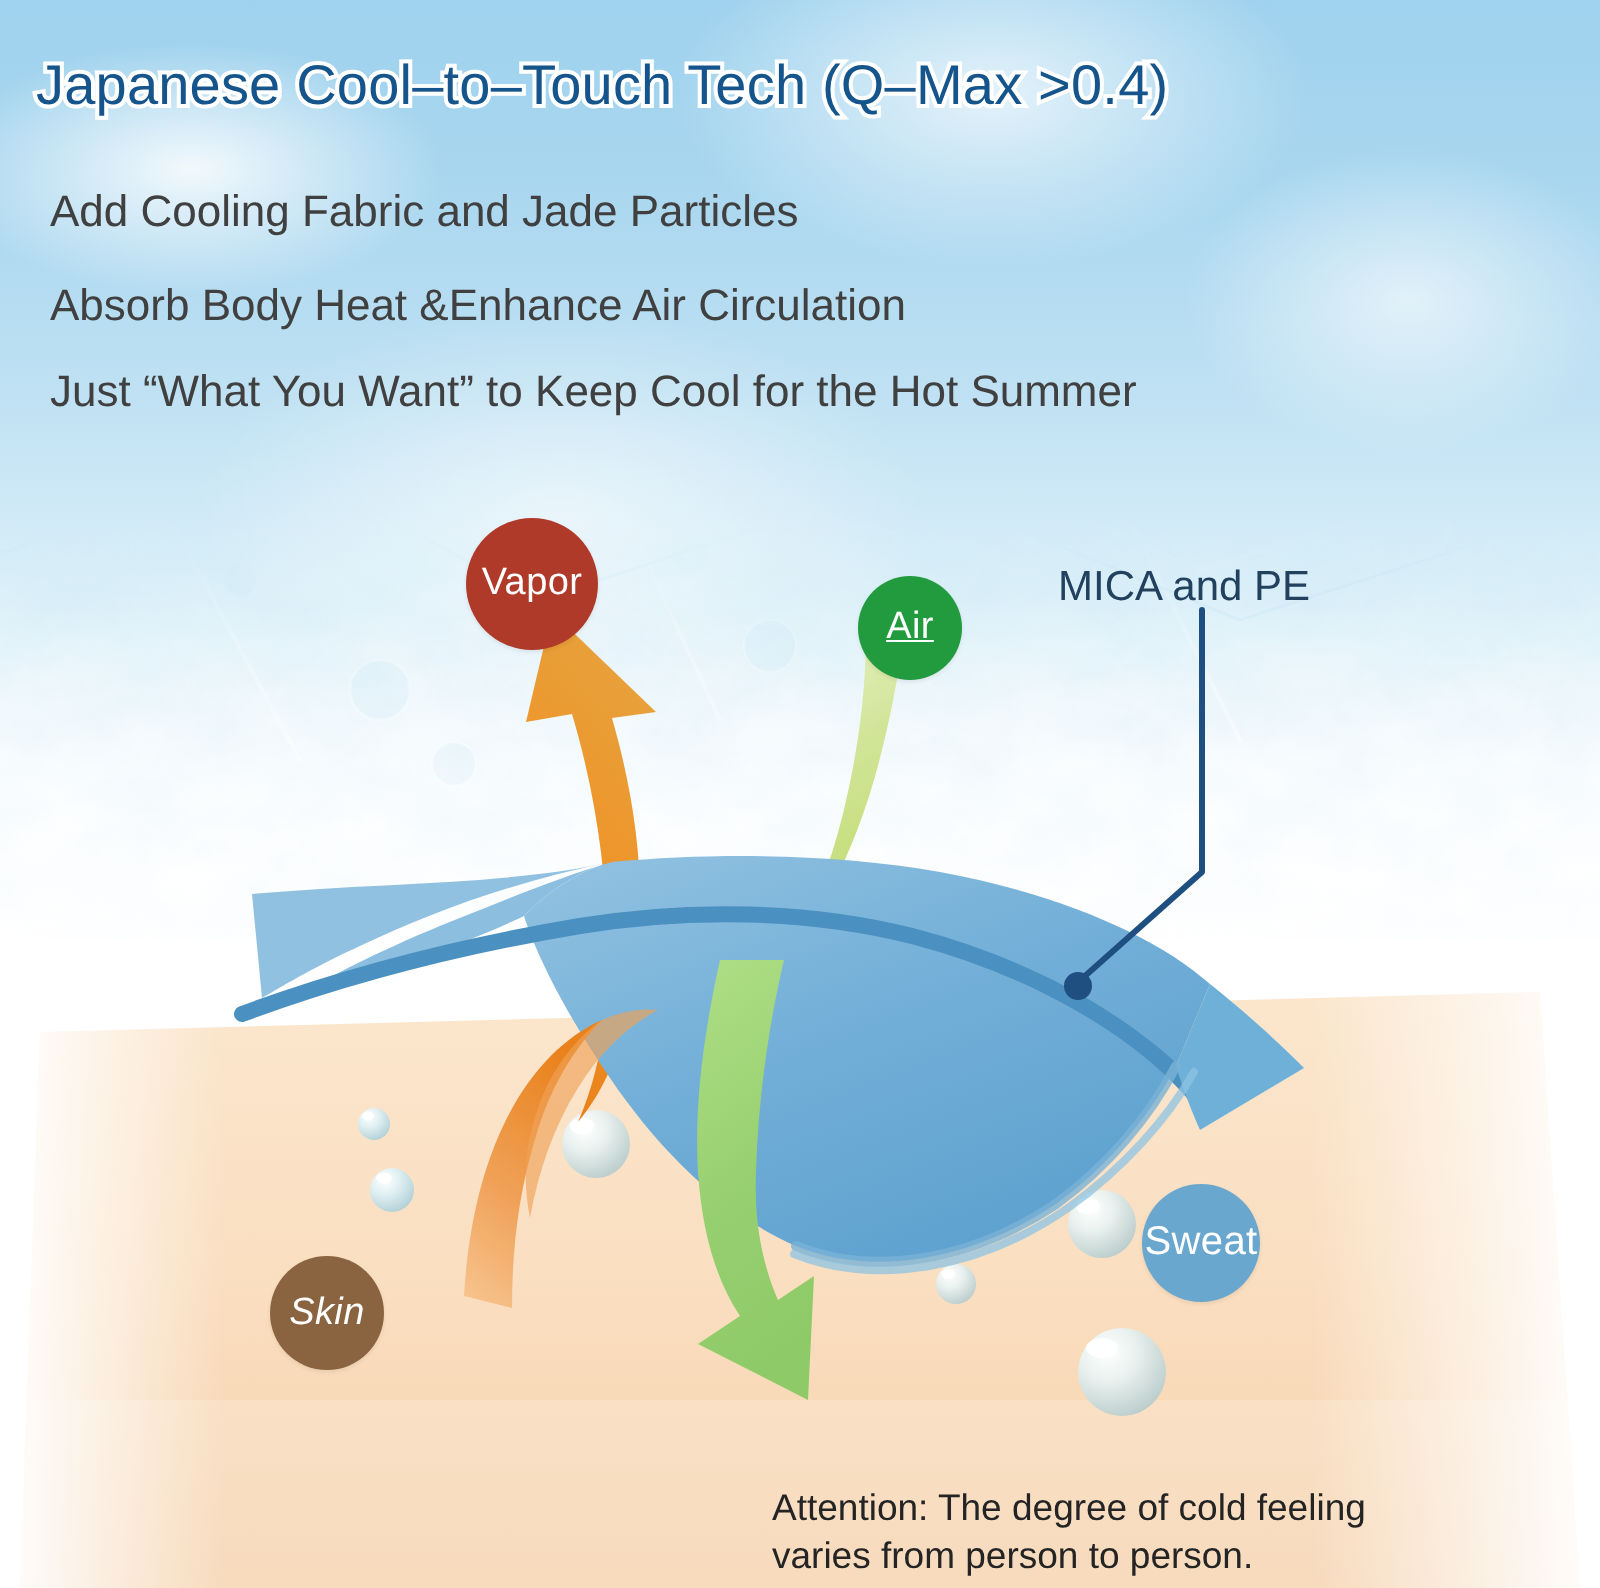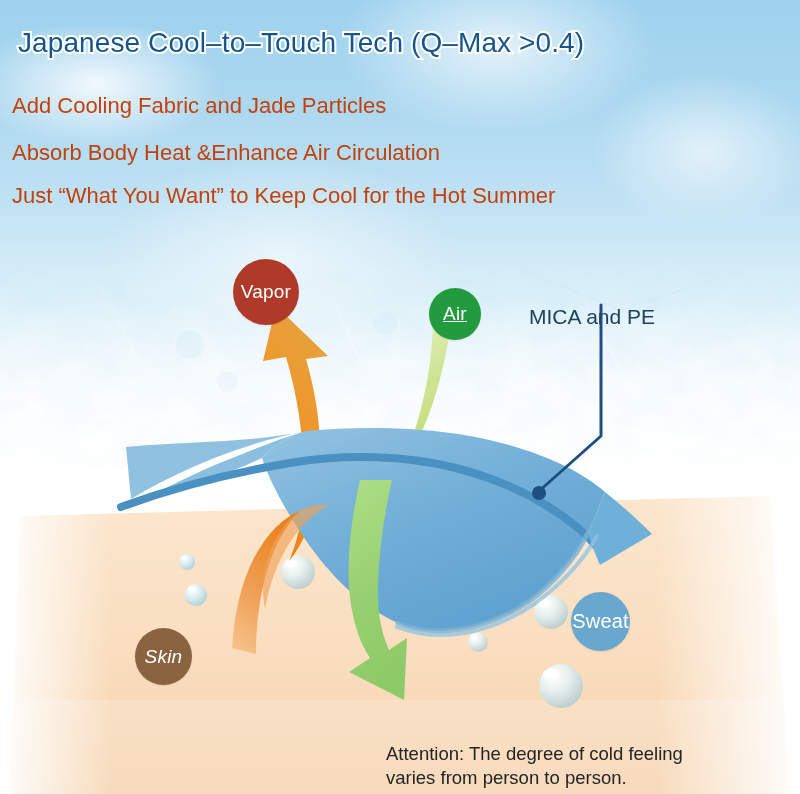--- a/index.html
+++ b/index.html
@@ -35,22 +35,22 @@
   
   #title {
     position:absolute; left:18px; top:22px;
     font-size:28px; line-height:42px; letter-spacing:.1px;
     color:#15558c; white-space:nowrap;
     -webkit-text-stroke:4px #ffffff;
     paint-order:stroke fill;
     text-shadow:0 0 2px rgba(255,255,255,.9);
   }
   .sub {
-    position:absolute; left:12px;
-    font-size:22px; line-height:26px; color:#c2410c; white-space:nowrap;
+    position:absolute; left:25px;
+    font-size:22px; line-height:26px; color:#404040; white-space:nowrap;
   }
   #sub1 { top:93px; }
   #sub2 { top:140px; }
   #sub3 { top:183px; }
 
   
   #diagram { position:absolute; left:0; top:0; width:800px; height:794px; }
 
   
   .tag {
@@ -60,21 +60,21 @@
     box-shadow:0 1px 2px rgba(0,0,0,.08);
   }
   #tag-vapor { left:209px; top:259px; width:66px; height:66px; background:#b03a29; font-size:19px;margin-left:24px; }
   #tag-air   { left:429px; top:288px; width:52px; height:52px; background:#219b3d; font-size:19px;text-decoration:underline; }
   #tag-skin  { left:135px; top:628px; width:57px; height:57px; background:#8a6340; font-size:19px;font-style:italic; }
   #tag-sweat { left:571px; top:592px; width:59px; height:59px; background:#6aa7ce; font-size:20px; }
 
   
   #callout-label {
     position:absolute; left:529px; top:282px;
-    font-size:21px; color:#21415f; white-space:nowrap;margin-top:23px;
+    font-size:21px; color:#21415f; white-space:nowrap;
   }
 
   
   #attention {
     position:absolute; left:386px; top:742px;
     font-size:18.5px; line-height:24px; color:#242424;
   }
 </style>
 </head>
 <body>

